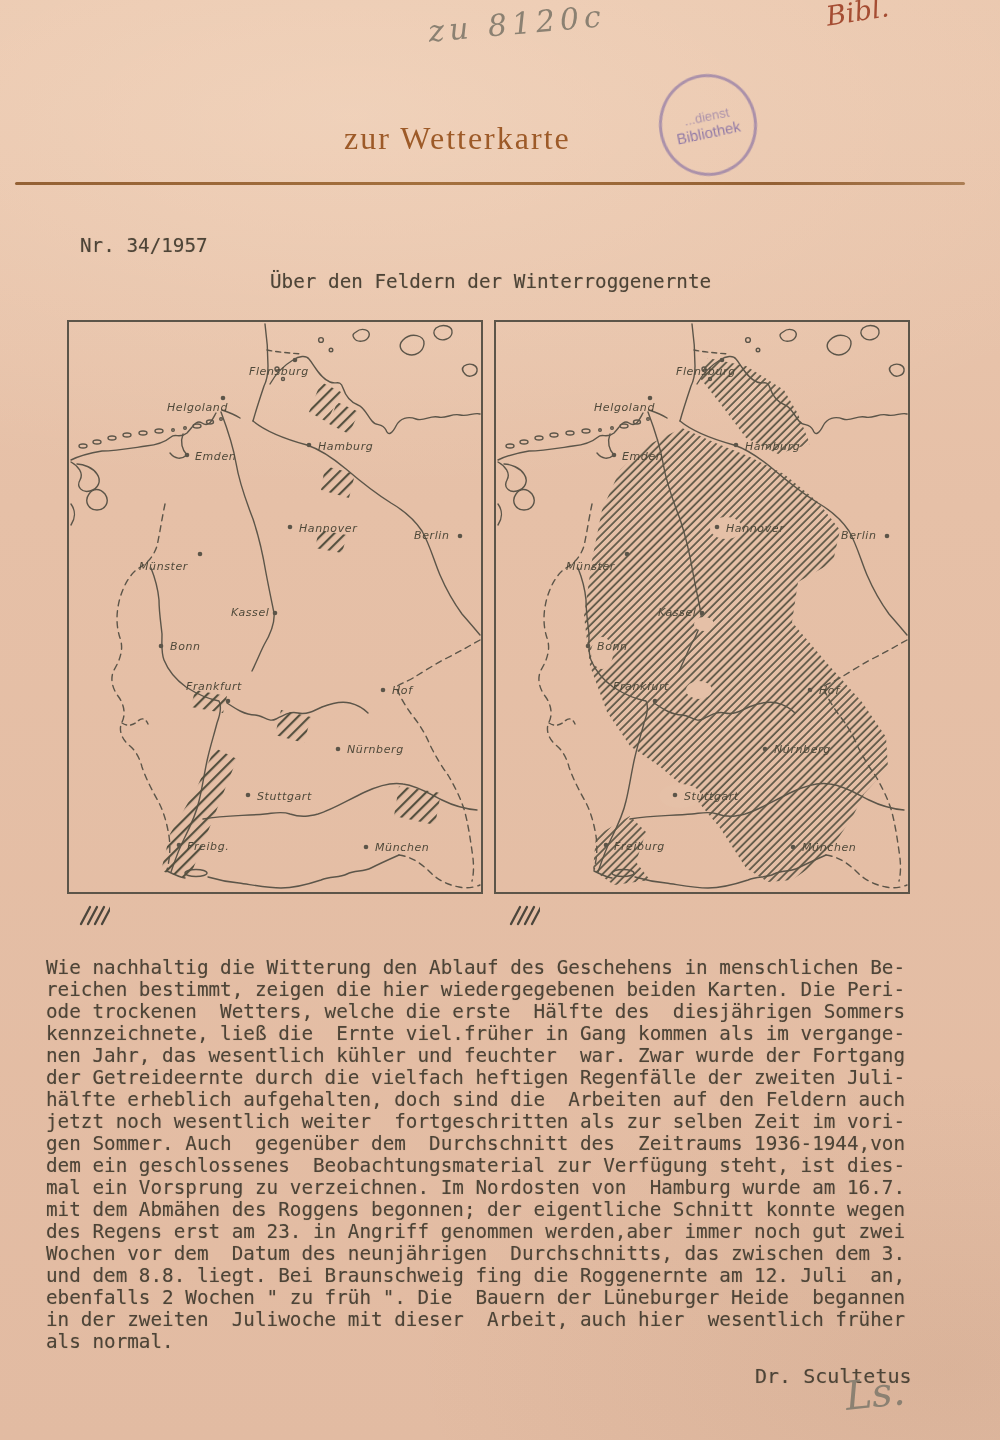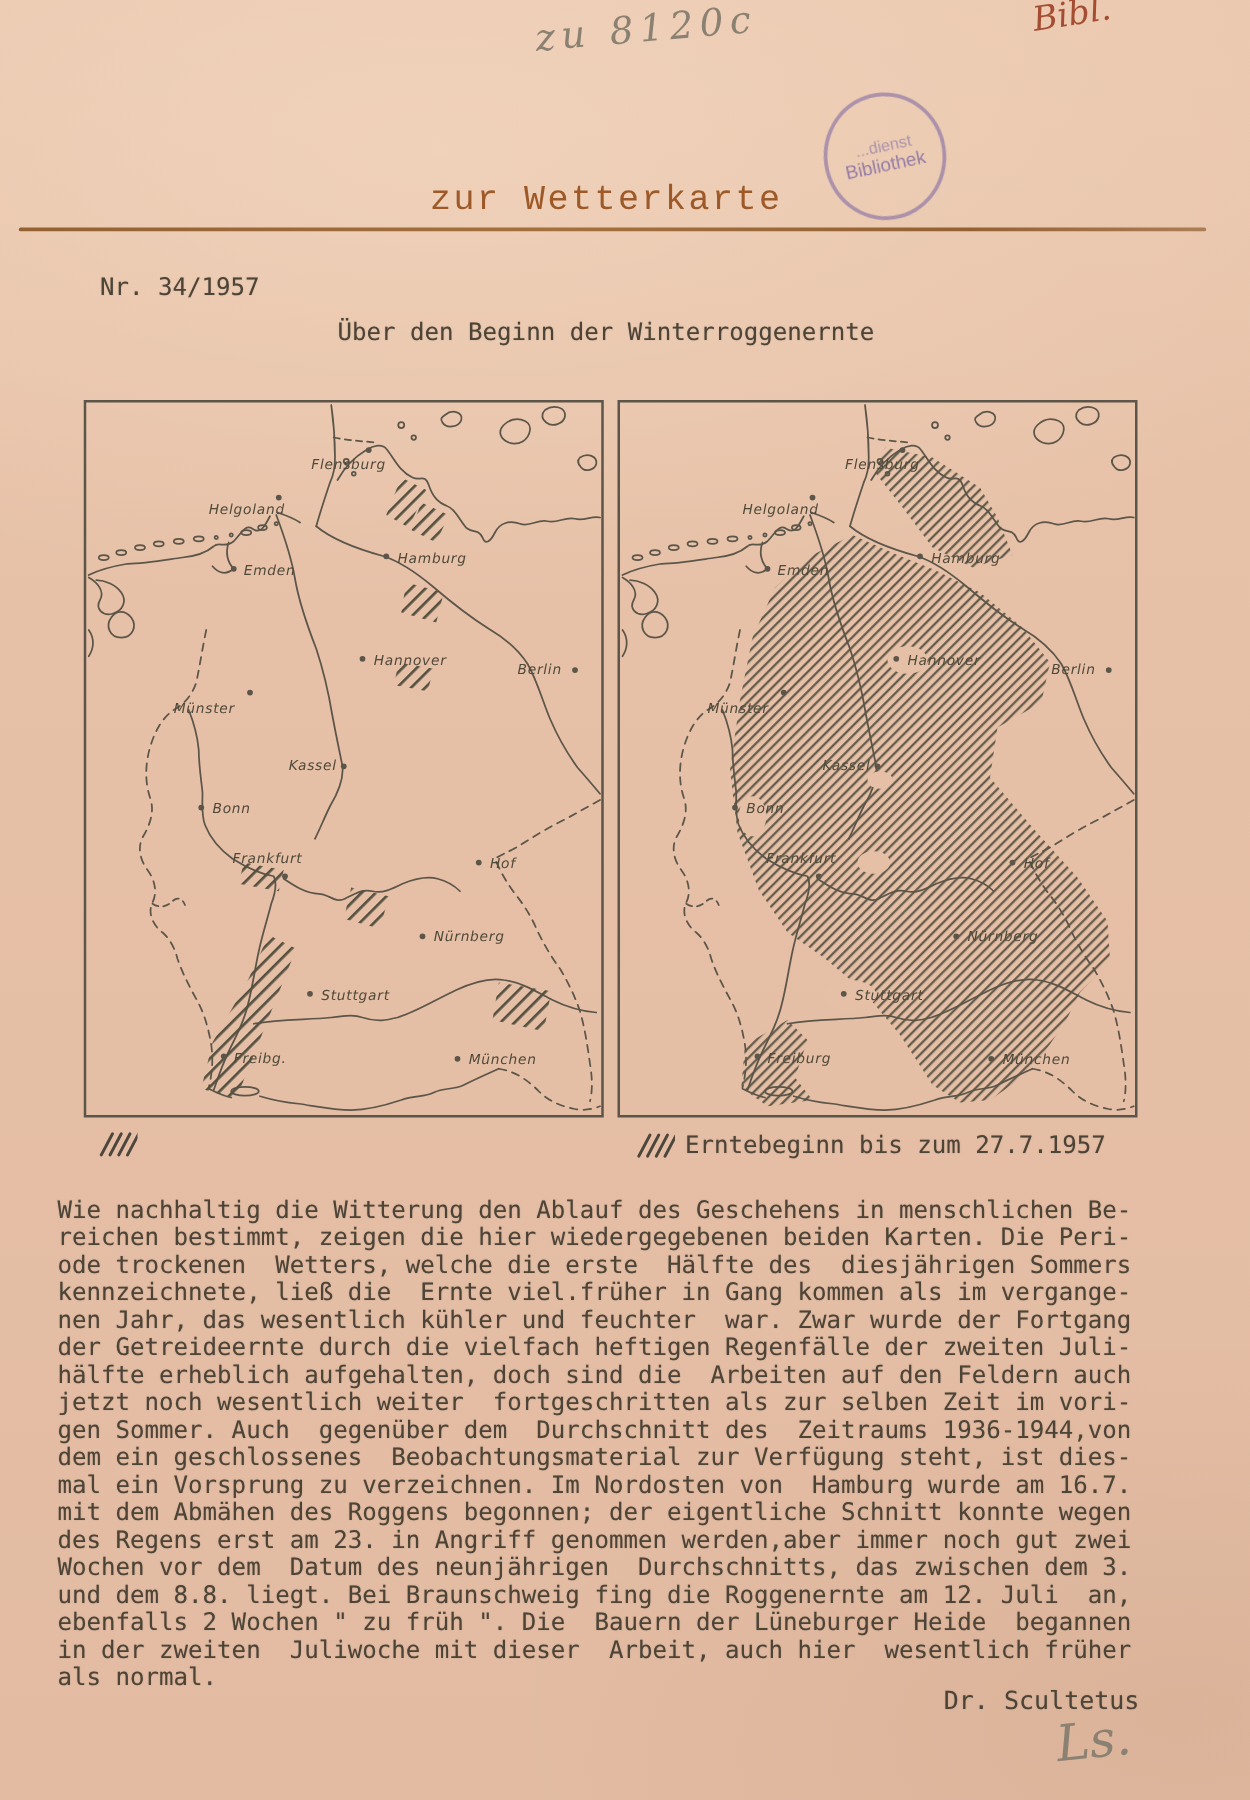--- a/index.html
+++ b/index.html
@@ -4,30 +4,30 @@
 <style>
   html,body{margin:0;padding:0;background:#777;}
   .page{
     position:relative;width:1000px;height:1440px;overflow:hidden;
     font-family:"DejaVu Sans Mono",monospace;color:#4d4437;
     background:
       radial-gradient(1400px 600px at 35% 8%, rgba(255,236,216,.30), rgba(255,236,216,0) 62%),
       radial-gradient(900px 500px at 95% 95%, rgba(120,80,50,.08), rgba(120,80,50,0) 60%),
       linear-gradient(180deg,#eac7ae 0%,#e6c0a7 35%,#e2bba2 100%);
   }
-  .tw{font-family:"DejaVu Sans Mono",monospace;color:#4d4437;text-shadow:0 0 1px rgba(77,68,55,.35);}
+  .tw{font-family:"DejaVu Sans Mono",monospace;color:#4d4437;text-shadow:0 0 1px rgba(77,68,55,.35);margin-top:16px;}
   .abs{position:absolute;}
   .pencil{font-family:"DejaVu Serif",serif;font-style:italic;color:#8b8172;}
   .masthead-title{
     font-family:"Liberation Sans","DejaVu Sans",sans-serif;font-weight:700;
     font-size:58px;letter-spacing:13px;color:#b26c2e;
   }
   .masthead-sub{
-    font-family:Liberation Mono, monospace;
-    font-size:28px;color:#9d5a28;letter-spacing:2px;margin-top:25px;
+    font-family:Liberation Serif, serif;
+    font-size:32px;color:#9d5a28;letter-spacing:2px;
   }
   .rule{height:3px;background:linear-gradient(90deg,#8a5526 0%,#9c6630 45%,#8a5526 80%,#a5764a 100%);border-radius:2px;opacity:.9;}
   .stamp{
     width:92px;height:96px;border:3px solid rgba(92,74,158,.45);border-radius:50%;
     transform:rotate(-8deg);display:flex;flex-direction:column;align-items:center;justify-content:center;
     color:#5c4a9e;filter:blur(.3px);
   }
   .stamp .s1{font-family:"Liberation Sans",sans-serif;font-size:13px;opacity:.45;transform:rotate(-4deg);}
   .stamp .s2{font-family:"Liberation Sans",sans-serif;font-size:15px;opacity:.62;transform:rotate(-4deg);}
   .issue{font-size:19.3px;}
@@ -103,21 +103,21 @@
     <div class="s1">...dienst</div>
     <div class="s2">Bibliothek</div>
   </div>
 
   <div class="abs masthead-sub" style="left:344px;top:120px;">zur Wetterkarte</div>
 
   <div class="abs rule" style="left:15px;top:182px;width:950px;"></div>
 
   <div class="abs tw issue" style="left:80px;top:218px;">Nr. 34/1957</div>
 
-  <div class="abs tw article-title" style="left:270px;top:254px;">Über den Beginn der Winterroggenernte</div>
+  <div class="abs tw article-title" style="left:270px;top:254px;">Über den Feldern der Winterroggenernte</div>
 
   <svg id="map-1956" class="abs demap map-frame" style="left:67px;top:320px;" width="412" height="570" viewBox="0 0 412 570">
     <g class="base-layer">
         <g stroke="#5c5549" stroke-width="1.4" fill="none" stroke-linecap="round" stroke-linejoin="round">
       <path d="M196,2 C198,16 199,30 199,44 C199,52 198,58 195,64 C191,76 187,88 184,99"></path>
       <path d="M198,28 C208,30 220,31 232,32" stroke-dasharray="5,4"></path>
       <path d="M201,62 C206,53 214,44 224,38 C230,34 237,33 240,37 C246,44 250,55 261,60 C267,63 271,57 274,66 C277,75 281,80 289,83 C295,85 298,93 303,99 C307,105 313,100 317,108 C319,114 323,112 327,104 C331,96 339,94 347,97 C355,100 361,93 369,95 C377,97 383,91 391,93 C399,95 405,90 411,92"></path>
       <path d="M287,10 C293,5 302,8 300,14 C298,20 288,21 285,16 C283,13 284,12 287,10 Z"></path>
       <path d="M334,18 C342,10 356,13 355,22 C354,30 346,35 338,32 C331,29 329,23 334,18 Z"></path>
       <path d="M367,6 C374,1 384,4 383,11 C382,17 373,20 368,16 C364,13 364,9 367,6 Z"></path>
@@ -299,21 +299,20 @@
 
   <div class="abs" style="left:508px;top:904px;display:flex;align-items:center;gap:8px;">
     <svg width="32" height="22" viewBox="0 0 32 22">
       <g stroke="#4c463c" stroke-width="2.3" stroke-linecap="round">
         <line x1="3" y1="20" x2="12" y2="3"></line>
           <line x1="10" y1="20" x2="19" y2="3"></line>
         <line x1="17" y1="20" x2="26" y2="3"></line>
           <line x1="24" y1="20" x2="33" y2="3"></line>
       </g>
     </svg>
-    <span class="tw caption">Erntebeginn bis zum 27.7.1957</span>
   </div>
 
   <pre class="abs tw bodytext" style="left:46px;top:957px;">Wie nachhaltig die Witterung den Ablauf des Geschehens in menschlichen Be-
 reichen bestimmt, zeigen die hier wiedergegebenen beiden Karten. Die Peri-
 ode trockenen  Wetters, welche die erste  Hälfte des  diesjährigen Sommers
 kennzeichnete, ließ die  Ernte viel.früher in Gang kommen als im vergange-
 nen Jahr, das wesentlich kühler und feuchter  war. Zwar wurde der Fortgang
 der Getreideernte durch die vielfach heftigen Regenfälle der zweiten Juli-
 hälfte erheblich aufgehalten, doch sind die  Arbeiten auf den Feldern auch
 jetzt noch wesentlich weiter  fortgeschritten als zur selben Zeit im vori-

